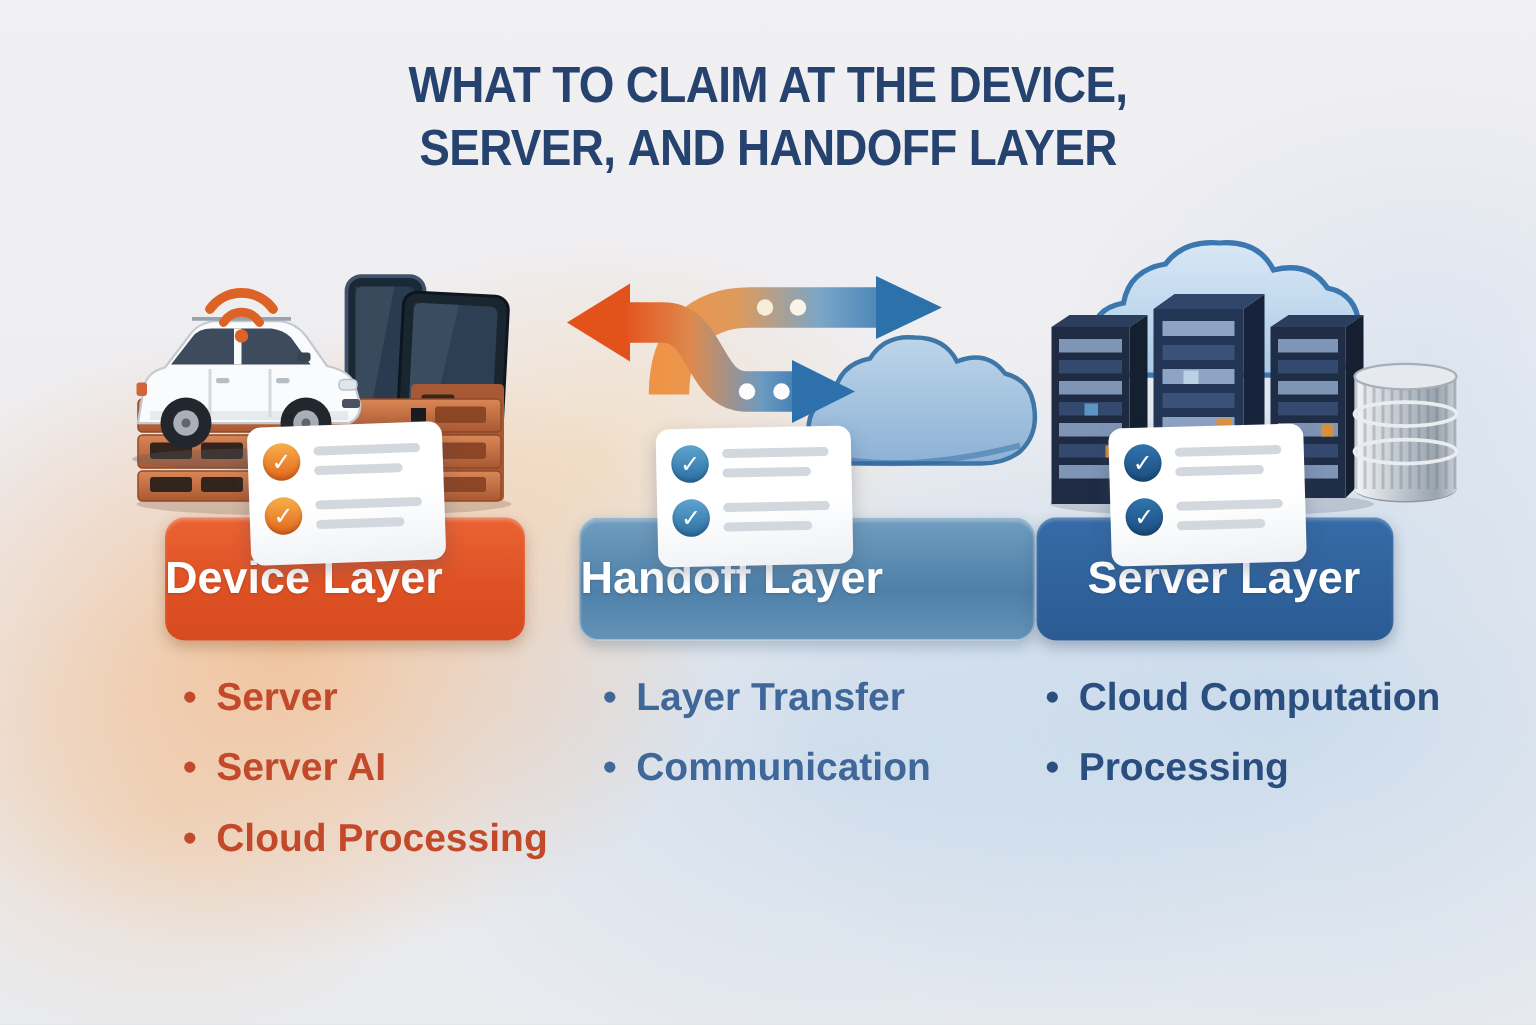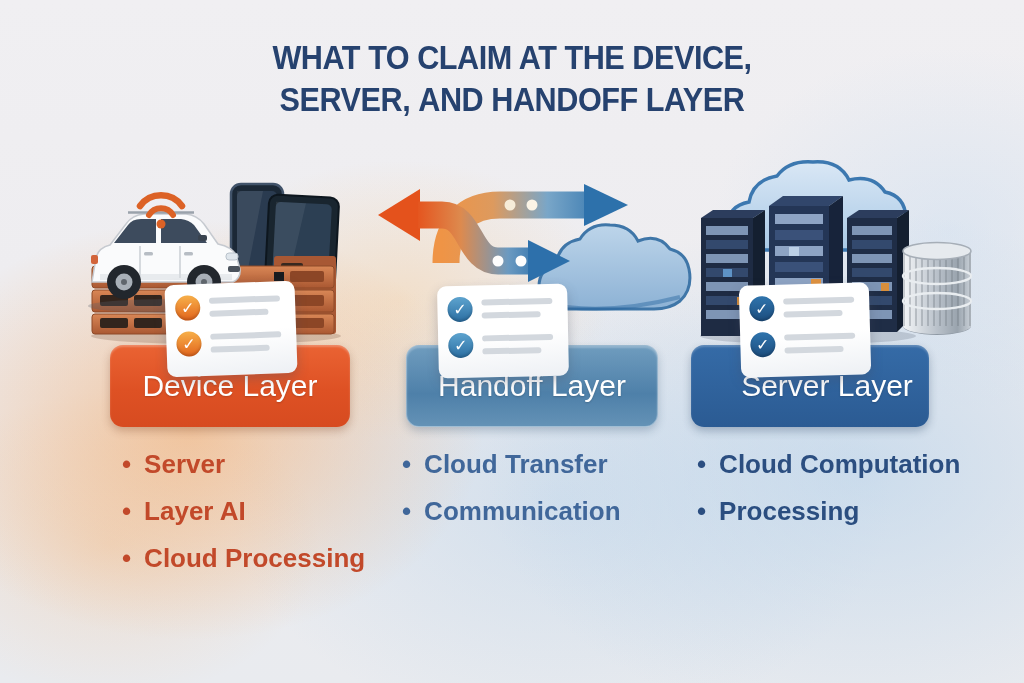--- a/index.html
+++ b/index.html
@@ -29,31 +29,31 @@
 
   
   .illu { position: absolute; z-index: 1; }
   #illu-device  { left: 78px;  top: 160px; width: 275px; height: 188px; }
   #illu-handoff { left: 372px; top: 163px; width: 322px; height: 152px; }
   #illu-server  { left: 693px; top: 156px; width: 292px; height: 190px; }
 
   
   .bar {
     position: absolute; top: 345px; height: 82px; border-radius: 13px;
-    display: flex; align-items: center; justify-content: center;
-    color: #fff; font-size: 30px; font-weight: 400; z-index: 2;
+    display: flex; align-items: center; 
+    color: #fff; font-size: 30px; font-weight: 700; z-index: 2;
     text-shadow: 0 1px 2px rgba(0,0,0,0.18);
   }
   .bar-device {
     left: 110px; width: 240px;
     background: linear-gradient(180deg, #ea6333 0%, #de5124 55%, #d74b20 100%);
     box-shadow: 0 4px 9px rgba(120,60,30,0.30), inset 0 2px 2px rgba(255,255,255,0.25);
   }
   .bar-handoff {
-    left: 406px; width: 252px;
+    left: 386px; width: 304px;
     background: linear-gradient(180deg, #6f9cbe 0%, #4e80a9 60%, #6492b6 100%);
     border: 1px solid rgba(255,255,255,0.35);
     box-shadow: 0 4px 9px rgba(50,80,110,0.28), inset 0 2px 2px rgba(255,255,255,0.25);
   }
   .bar-server {
     left: 691px; width: 238px;
     background: linear-gradient(180deg, #356ba7 0%, #2b5b93 100%);
     box-shadow: 0 4px 9px rgba(40,65,95,0.32), inset 0 2px 2px rgba(255,255,255,0.22);
     padding-left: 34px;
   }
@@ -338,32 +338,32 @@
     <span>Server Layer</span>
   </div>
 
   <div class="bullets bullets-device">
     <div class="bitem">
       <span class="bdot">•</span>
       <span>Server</span>
     </div>
     <div class="bitem">
       <span class="bdot">•</span>
-      <span>Layer AI</span>
+      <span>Server AI</span>
     </div>
     <div class="bitem">
       <span class="bdot">•</span>
       <span>Cloud Processing</span>
     </div>
   </div>
 
   <div class="bullets bullets-handoff">
     <div class="bitem">
       <span class="bdot">•</span>
-      <span>Cloud Transfer</span>
+      <span>Layer Transfer</span>
     </div>
     <div class="bitem">
       <span class="bdot">•</span>
       <span>Communication</span>
     </div>
   </div>
 
   <div class="bullets bullets-server">
     <div class="bitem">
       <span class="bdot">•</span>

